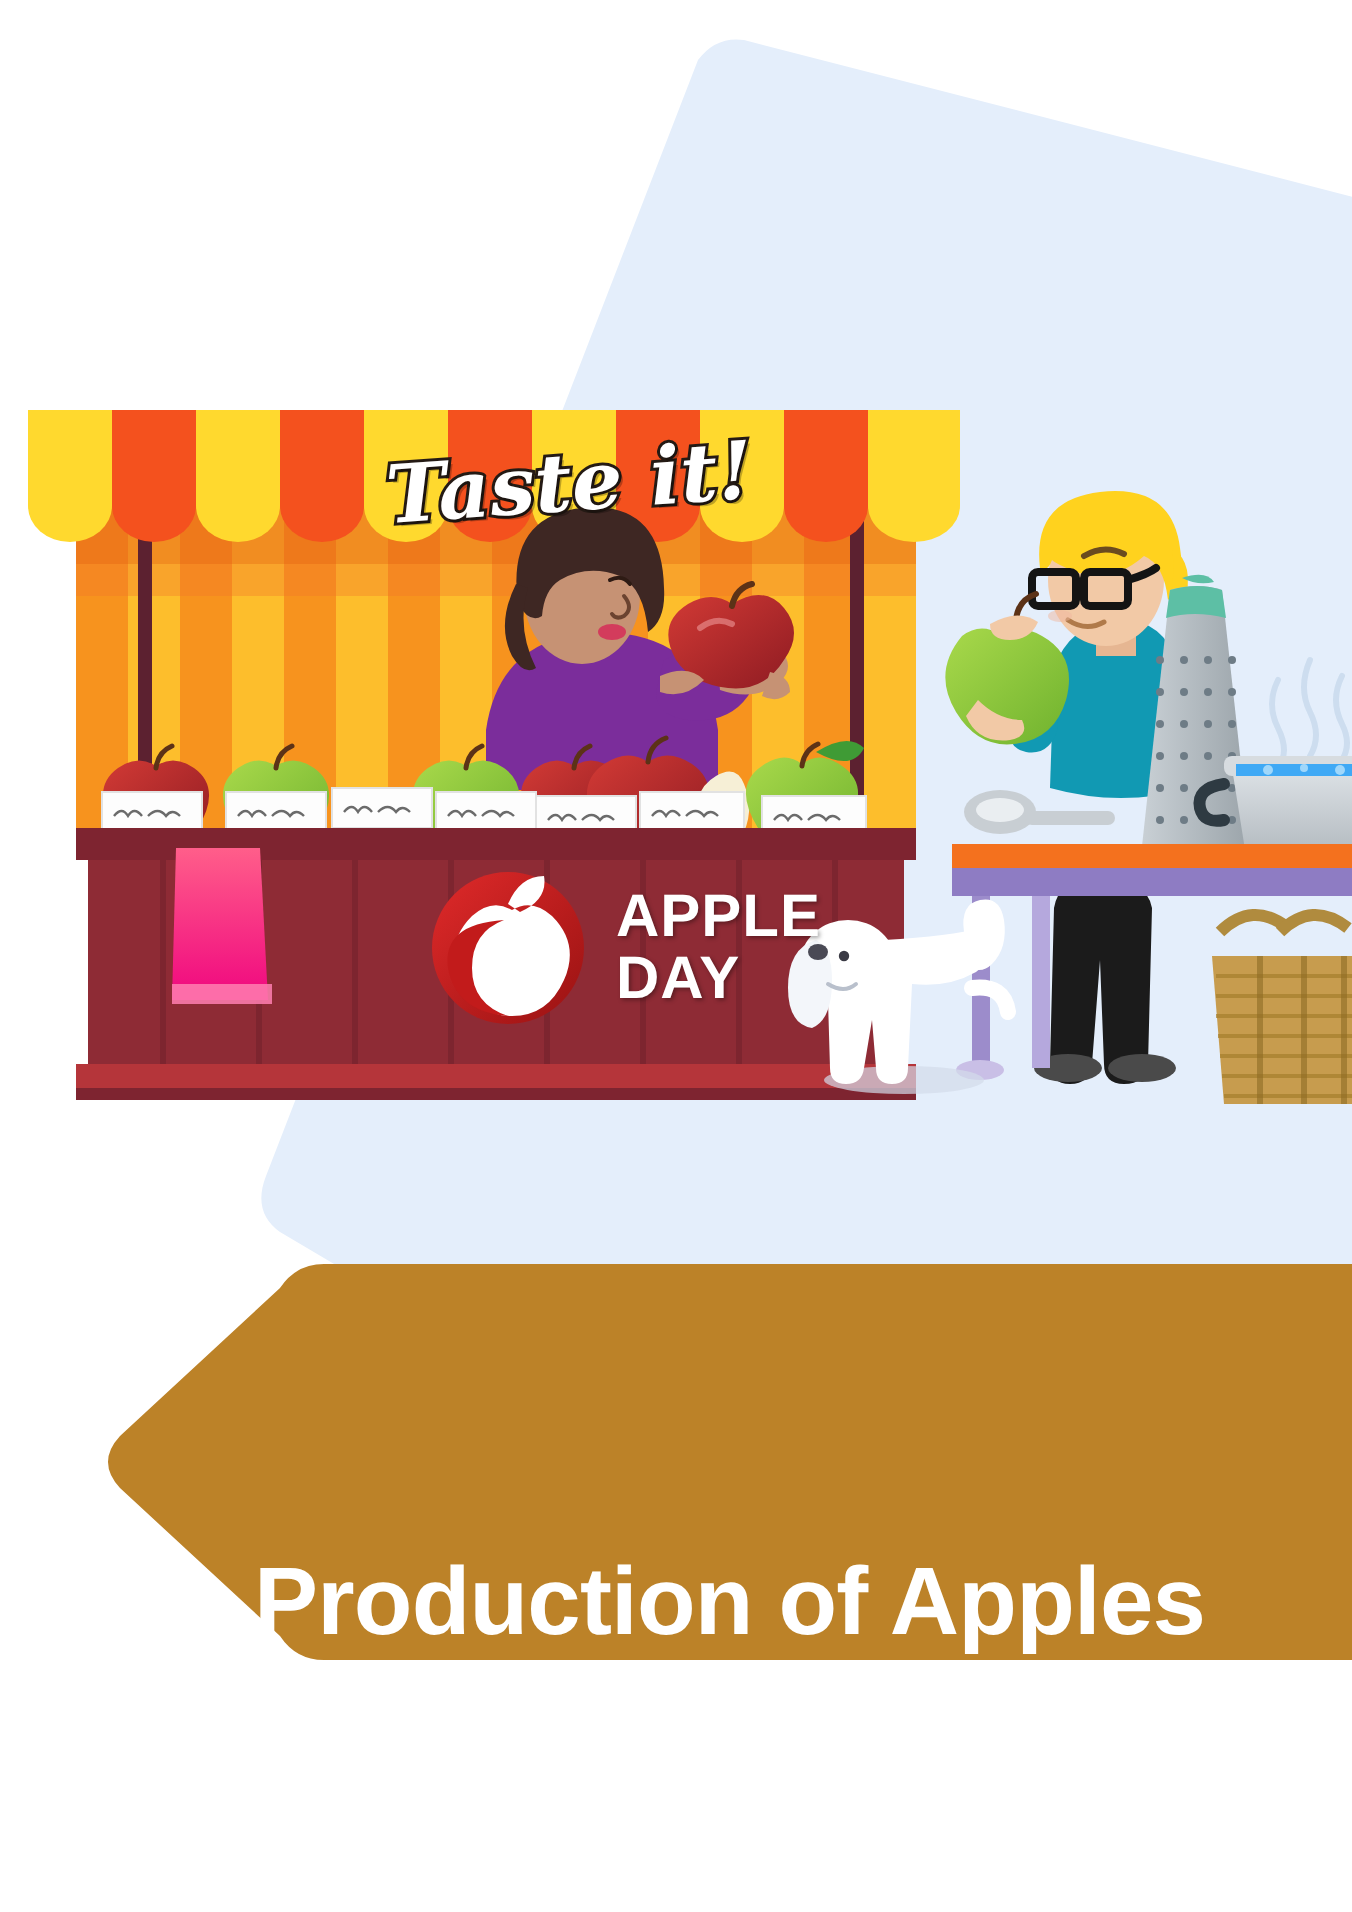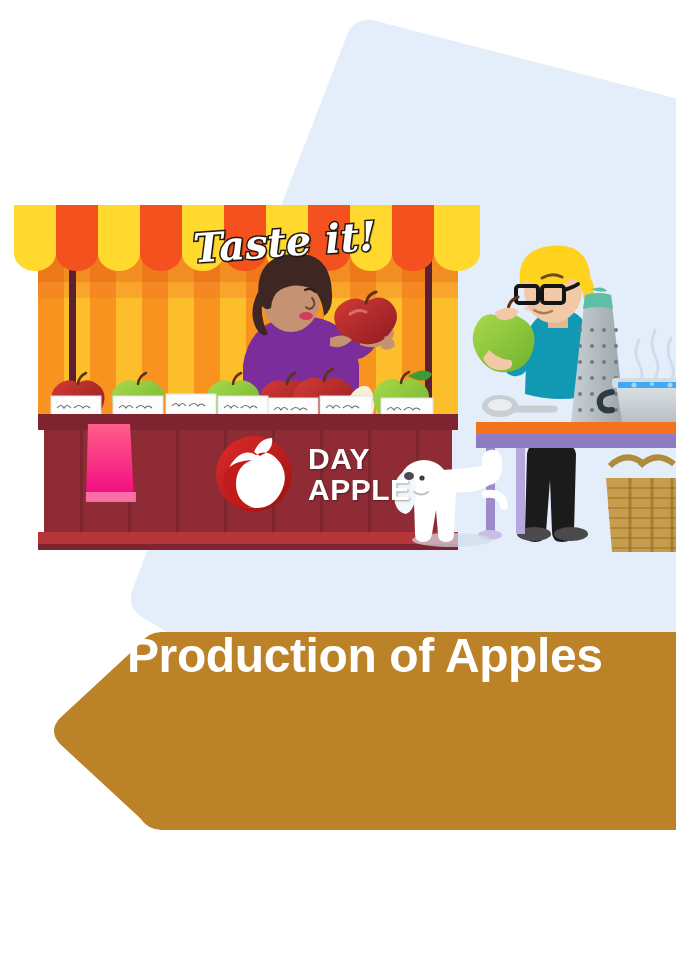--- a/index.html
+++ b/index.html
@@ -7,21 +7,21 @@
     width:676px;height:956px;
     background:#ffffff;
     font-family:"Liberation Sans",sans-serif;
     overflow:hidden;position:relative;
   }
   #stage{position:absolute;inset:0;width:676px;height:956px;overflow:hidden;}
   #bgsvg,#artsvg{position:absolute;left:0;top:0;width:676px;height:956px;}
 
   .banner{
     position:absolute;left:52px;top:632px;width:624px;height:194px;
-    display:flex;align-items:flex-start;
+    display:flex;align-items:flex-end;
   }
   .banner-shape{position:absolute;left:0;top:0;width:624px;height:198px;}
   .banner-title{
     position:relative;z-index:2;
     margin-left:75px;
     color:#ffffff;
     font-size:48px;
     font-weight:bold;
     letter-spacing:-0.4px;
     line-height:1;
@@ -416,22 +416,22 @@
       <path d="M414,492 q8,5 14,0" stroke="#B9C0CC" stroke-width="2" fill="none" stroke-linecap="round"></path>
       <path d="M486,494 q16,-2 18,12" stroke="#FFFFFF" stroke-width="8" fill="none" stroke-linecap="round"></path>
     </g>
   </svg>
 
   <div class="taste-it">
     <span class="taste-text">Taste it!</span>
   </div>
 
   <div class="logo-text">
+    <div>APPLE</div>
     <div>DAY</div>
-    <div>APPLE</div>
   </div>
 
   <div class="banner">
     <svg class="banner-shape" viewBox="0 0 624 198">
       <path d="M110,0 H624 V198 H110 Q96,198 88,186 L8,112 Q-4,99 8,86 L88,12 Q96,0 110,0 Z" fill="#BC8228"></path>
     </svg>
     <div class="banner-title">Production of Apples</div>
   </div>
 
 </div>

